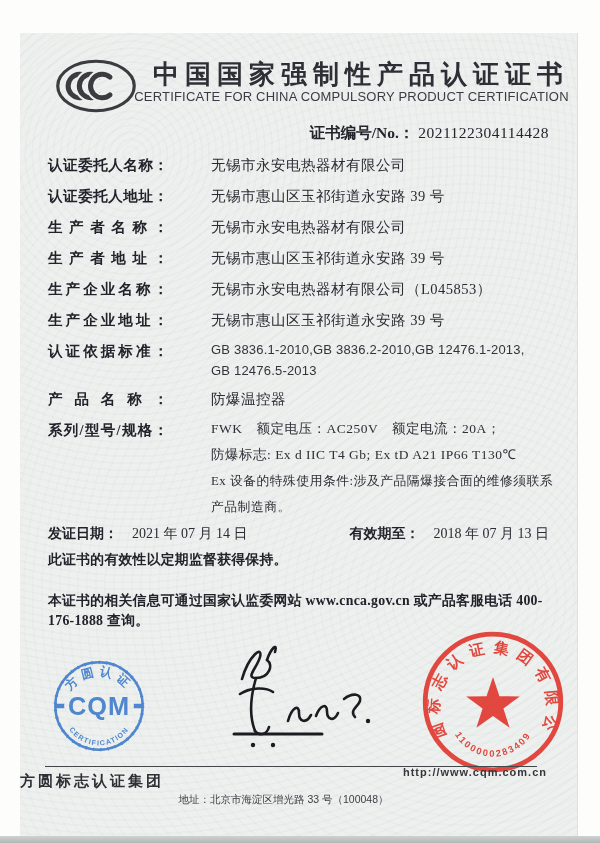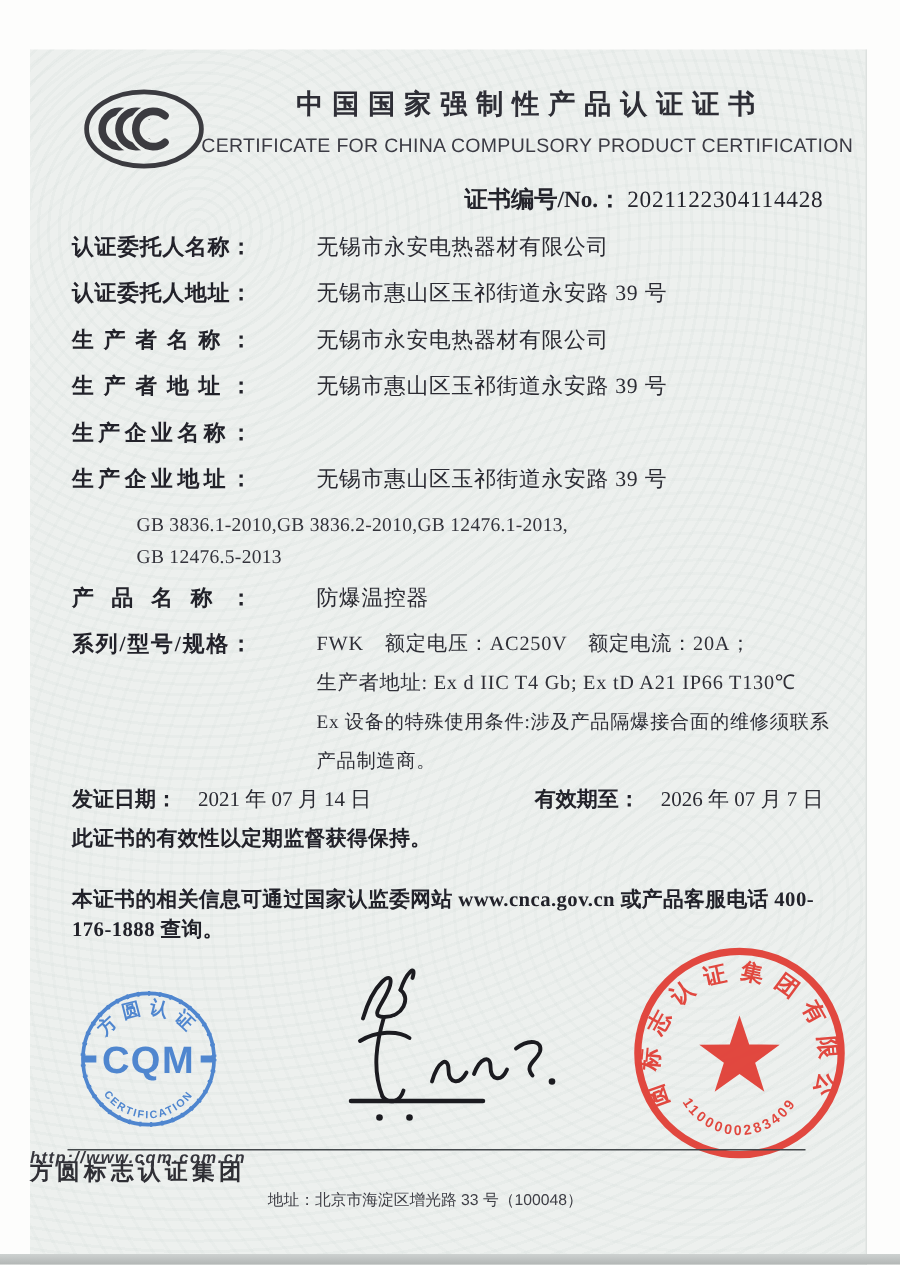--- a/index.html
+++ b/index.html
@@ -6,54 +6,54 @@
   html,body { width:600px; height:843px; background:#fdfdfc; overflow:hidden;
     font-family:"Liberation Serif", serif; }
   .paper{ position:absolute; left:20px; top:33px; width:558px; height:810px;
     background-color:#edf0ee;
     background-image:
       repeating-radial-gradient(circle at 20% 15%, rgba(185,200,196,.10) 0 2px, transparent 2px 7px),
       repeating-radial-gradient(circle at 80% 70%, rgba(185,200,196,.08) 0 2px, transparent 2px 9px);
     border-right:1px solid #dde1df; border-bottom:1px solid #dde1df; }
   
   .ccc-logo{ position:absolute; left:34px; top:24px; width:84px; height:58px; }
-  .title-cn{ position:absolute; left:118px; right:8px; top:24px; text-align:center;
-    font-family:"Liberation Sans", sans-serif; font-weight:700; font-size:18px;
+  .title-cn{ position:absolute; left:118px; right:8px; top:24px; text-align:right;
+    font-family:"Liberation Sans", sans-serif; font-weight:700; font-size:26px;
     letter-spacing:6px; color:#2e2e36; white-space:nowrap; }
   .title-en{ position:absolute; left:110px; right:4px; top:56px; text-align:center;
     font-family:"Liberation Sans", sans-serif; font-size:13px; letter-spacing:.2px;
     color:#3b3b44; white-space:nowrap; }
   .cert-row{ position:absolute; right:28px; top:90px; font-size:15.5px; color:#24242c; }
   .cert-row .lbl{ font-weight:700; }
   .cert-row .num{ font-family:"Liberation Serif", serif; letter-spacing:.5px; }
   
   .content{ position:absolute; left:28px; right:14px; top:122px; }
   .frow{ display:flex; align-items:flex-start; line-height:20px; margin-bottom:11px; }
   .flabel{ flex:0 0 120px; font-weight:700; font-size:14.5px; color:#22222a;
     text-align:justify; text-align-last:justify; }
   .fvalue{ margin-left:43px; font-size:14.5px; color:#2b2b33; letter-spacing:.5px; }
-  .gbfont{ font-family:Liberation Serif, serif; font-size:13px; letter-spacing:.2px; color:#33333b; }
+  .gbfont{ font-family:Liberation Sans, sans-serif; font-size:13px; letter-spacing:.2px; color:#33333b; }
   .mline{ line-height:26px; font-size:13.5px; color:#2f2f37; }
   .para{ font-weight:700; font-size:13.8px; color:#22222a; line-height:20px; letter-spacing:.3px; }
   .dates{ display:flex; justify-content:space-between; padding-right:14px; }
   .dates .dl{ font-weight:700; font-size:14px; color:#22222a; }
   .dates .dv{ font-weight:400; font-size:14px; margin-left:10px; color:#2b2b33; }
   
   .seals{ position:absolute; left:0; right:0; top:598px; height:136px; }
   .cqm-logo{ position:absolute; left:32px; top:28px; width:94px; height:94px; }
   .signature{ position:absolute; left:196px; top:6px; width:170px; height:118px; }
   .stamp{ position:absolute; left:400px; top:-2px; width:146px; height:146px; opacity:.92; }
   .divider{ position:absolute; left:25px; right:40px; top:733px; border-top:1.6px solid #43474a; }
   .footer-org{ position:absolute; left:0; right:30px; top:739px; text-align:left;
     font-weight:700; font-size:15px; letter-spacing:3px; color:#2f2f35; }
   .footer-addr{ position:absolute; left:0; right:30px; top:760px; text-align:center;
     font-size:10.5px; color:#3d3d44; font-family:Liberation Sans, sans-serif; }
-  .footer-web{ position:absolute; left:0; right:30px; top:733px; text-align:left;
+  .footer-web{ position:absolute; left:0; right:30px; top:733px; text-align:right;
     font-weight:700; font-size:11px; letter-spacing:1px; color:#36363d;
-    font-family:"Liberation Sans", sans-serif;font-style:italic; }
+    font-family:"Liberation Sans", sans-serif; }
   .serial{ position:absolute; left:12px; top:770px; color:#e25049;
     font-family:"DejaVu Sans Mono", monospace; }
   .serial .sp{ font-size:13px; margin-right:12px; }
   .serial .sn{ font-size:19px; letter-spacing:2px; }
   .bottom-strip{ position:absolute; left:0; top:836px; width:600px; height:7px;
     background:linear-gradient(#ced2d1,#b2b6b5); }
 </style>
 </head>
 <body>
 
@@ -91,56 +91,58 @@
     <div class="frow">
       <span class="flabel">生产者名称：</span>
       <span class="fvalue">无锡市永安电热器材有限公司</span>
     </div>
     <div class="frow">
       <span class="flabel">生产者地址：</span>
       <span class="fvalue">无锡市惠山区玉祁街道永安路 39 号</span>
     </div>
     <div class="frow">
       <span class="flabel">生产企业名称：</span>
+      <span class="fvalue">无锡市永安电热器材有限公司（L045853）</span>
     </div>
     <div class="frow">
       <span class="flabel">生产企业地址：</span>
       <span class="fvalue">无锡市惠山区玉祁街道永安路 39 号</span>
     </div>
 
     <div class="frow" style="margin-bottom:8px;">
+      <span class="flabel">认证依据标准：</span>
       <span class="fvalue" style="margin-top:-2px;">
         <span class="gbfont" style="display:block; line-height:21px;">GB 3836.1-2010,GB 3836.2-2010,GB 12476.1-2013,</span>
         <span class="gbfont" style="display:block; line-height:21px;">GB 12476.5-2013</span>
       </span>
     </div>
 
     <div class="frow">
       <span class="flabel">产品名称：</span>
       <span class="fvalue">防爆温控器</span>
     </div>
 
     <div class="frow" style="margin-bottom:4px;">
       <span class="flabel">系列/型号/规格：</span>
       <span class="fvalue" style="margin-top:-4px;">
         <span class="mline" style="display:block;">FWK　额定电压：AC250V　额定电流：20A；</span>
-        <span class="mline" style="display:block;">生产者地址: Ex d IIC T4 Gb; Ex tD A21 IP66 T130℃</span>
+        <span class="mline" style="display:block;">防爆标志: Ex d IIC T4 Gb; Ex tD A21 IP66 T130℃</span>
         <span class="mline" style="display:block; font-size:12.8px;">Ex 设备的特殊使用条件:涉及产品隔爆接合面的维修须联系产品制造商。</span>
       </span>
     </div>
 
 
     <div class="dates">
       <span>
         <span class="dl">发证日期：</span>
         <span class="dv">2021 年 07 月 14 日</span>
       </span>
       <span>
         <span class="dl">有效期至：</span>
-        <span class="dv">2026 年 07 月 7 日</span>
+        <span class="dv">2018 年 07 月 13 日</span>
       </span>
     </div>
 
     <div class="para" style="margin-top:7px;">此证书的有效性以定期监督获得保持。</div>
     <div class="para" style="margin-top:21px;">本证书的相关信息可通过国家认监委网站 www.cnca.gov.cn 或产品客服电话 400-176-1888 查询。</div>
   </div>
 
   <div class="seals">
 
     <svg class="cqm-logo" viewBox="0 0 100 100">

